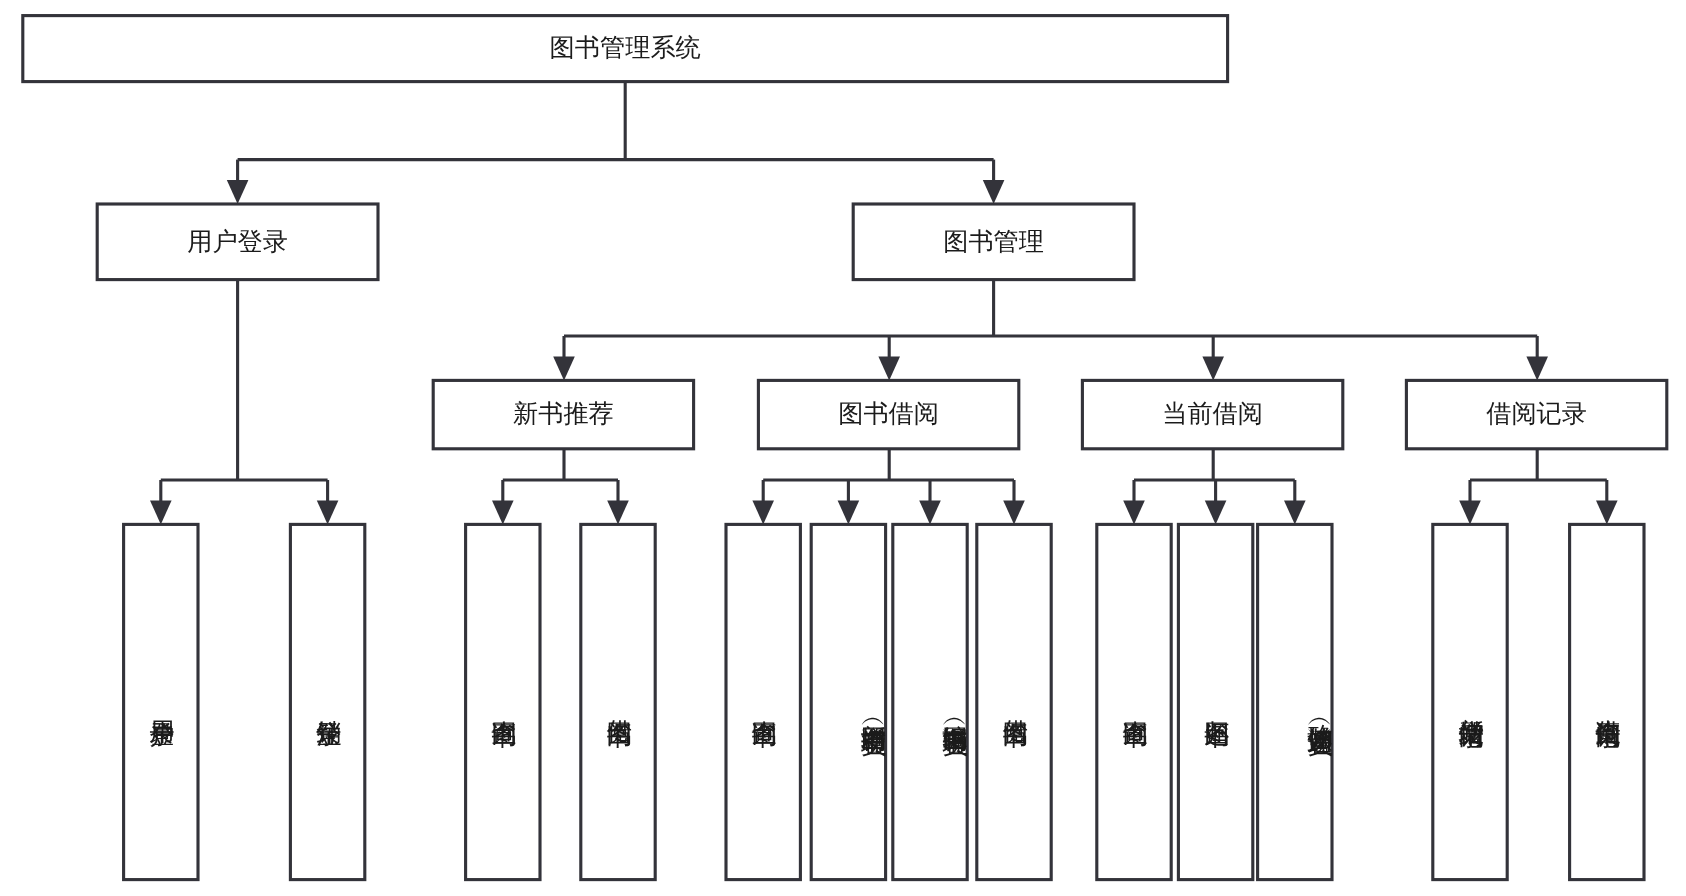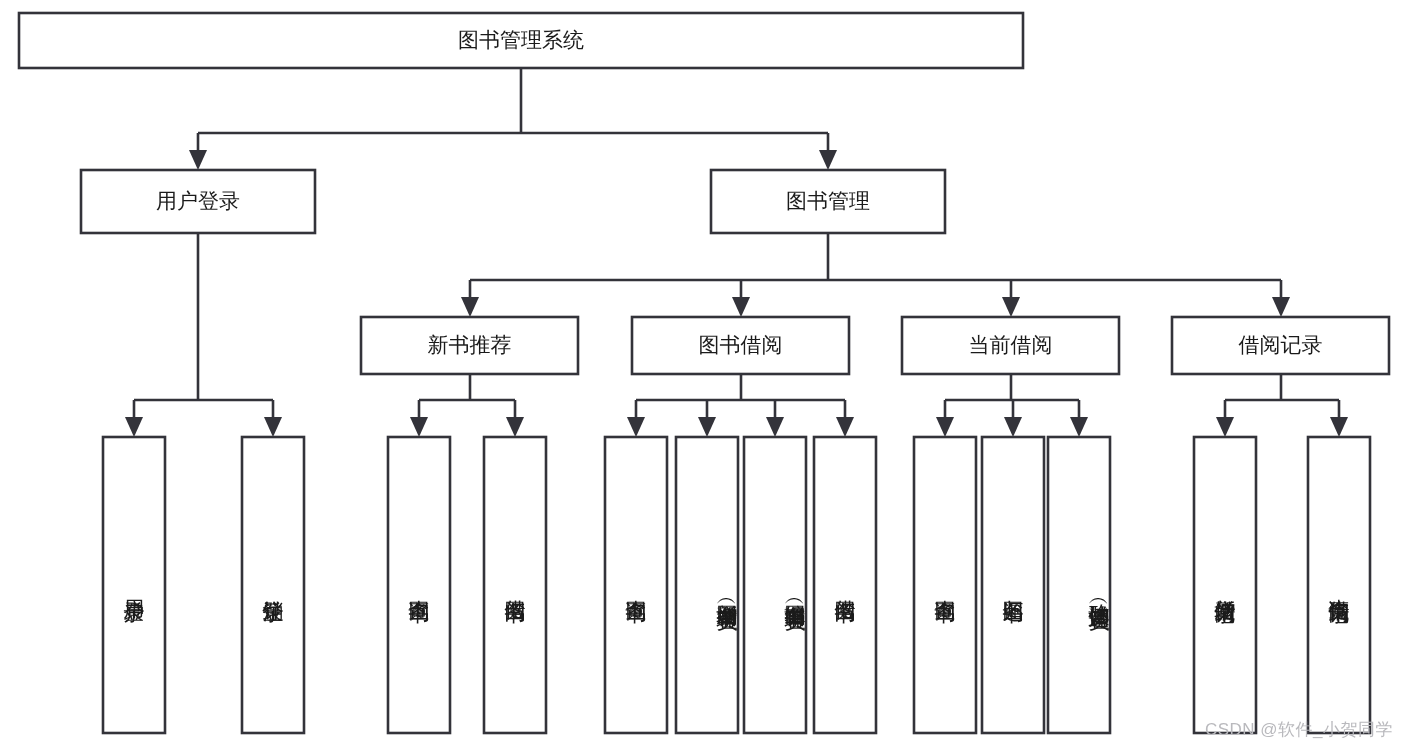--- a/index.html
+++ b/index.html
@@ -199,14 +199,13 @@
       <div class="vert-text-wrap" style="left: 1048px; top: 437px; width: 62px; height: 296px; align-items: flex-start; padding-top: 6px;">
         <span>确认归还（管理员）</span>
       </div>
       <div class="vert-text-wrap" style="left: 1194px; top: 437px; width: 62px; height: 296px; align-items: center; padding-top: 0px;">
         <span>新增借阅记录</span>
       </div>
       <div class="vert-text-wrap" style="left: 1308px; top: 437px; width: 62px; height: 296px; align-items: center; padding-top: 0px;">
         <span>查询借阅记录</span>
       </div>
     </div>
-  <div class="watermark">CSDN @软件_小贺同学</div>
 </div>
 
 </body></html>

